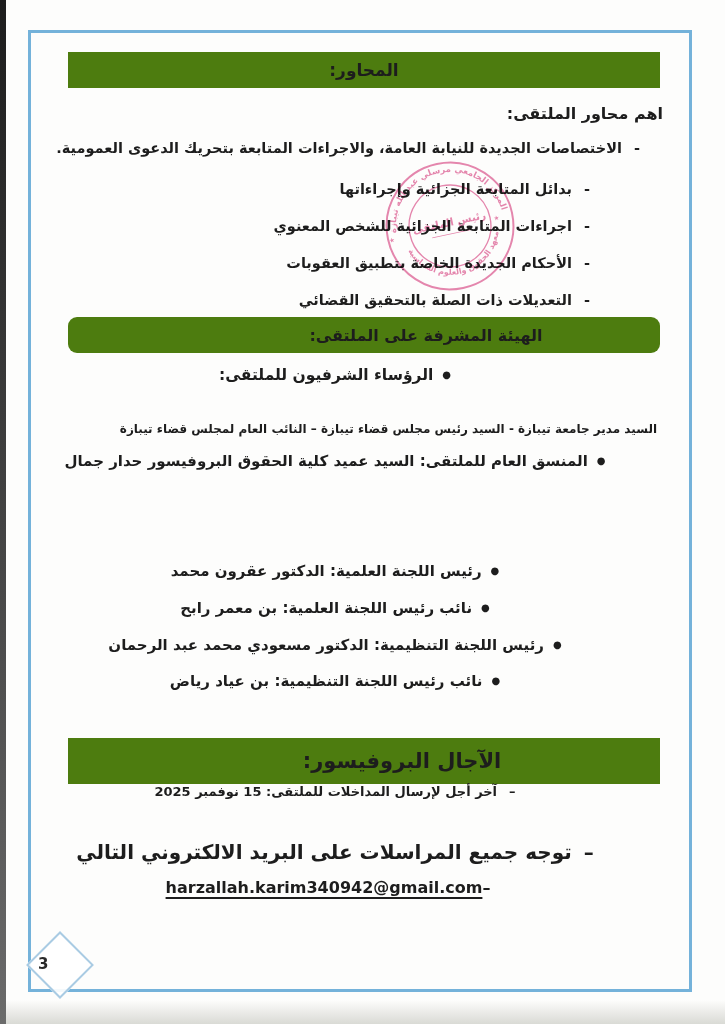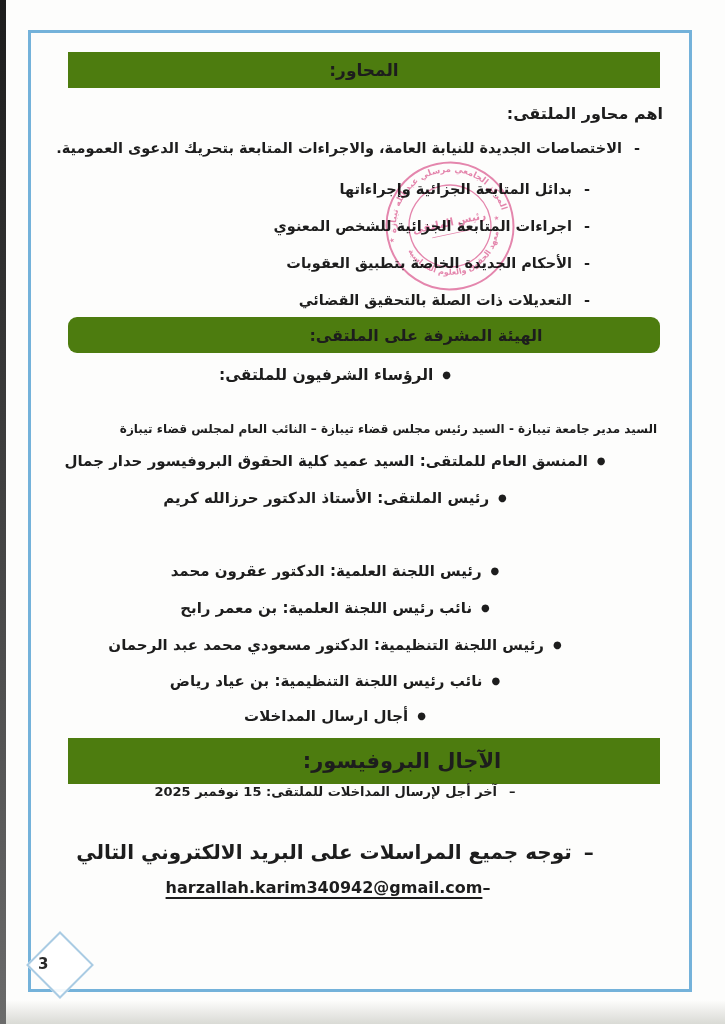--- a/index.html
+++ b/index.html
@@ -115,37 +115,31 @@
 
   <div class="center-line lead">
     <span class="bullet">●</span><span>الرؤساء الشرفيون للملتقى:</span>
   </div>
 
   <div class="honorary">السيد مدير جامعة تيبازة - السيد رئيس مجلس قضاء تيبازة – النائب العام لمجلس قضاء تيبازة</div>
 
   <div class="center-line b0">
     <span class="bullet">●</span><span>المنسق العام للملتقى: السيد عميد كلية الحقوق البروفيسور حدار جمال</span>
   </div>
-  <div class="center-line b1">
-    <span class="bullet">●</span><span>رئيس الملتقى: الأستاذ الدكتور حرزالله كريم</span>
-  </div>
   <div class="center-line b3">
     <span class="bullet">●</span><span>رئيس اللجنة العلمية: الدكتور عقرون محمد</span>
   </div>
   <div class="center-line b5">
     <span class="bullet">●</span><span>رئيس اللجنة التنظيمية: الدكتور مسعودي محمد عبد الرحمان</span>
   </div>
   <div class="center-line b4">
     <span class="bullet">●</span><span>نائب رئيس اللجنة العلمية: بن معمر رابح</span>
   </div>
   <div class="center-line b6">
     <span class="bullet">●</span><span>نائب رئيس اللجنة التنظيمية: بن عياد رياض</span>
-  </div>
-  <div class="center-line b7">
-    <span class="bullet">●</span><span>أجال ارسال المداخلات</span>
   </div>
 
   <div class="hbox hbox3">
     <span class="txt shift3">الآجال البروفيسور:</span>
   </div>
 
   <div class="center-line dl0">
     <span class="dash">–</span><span>آخر أجل لإرسال المداخلات للملتقى: 15 نوفمبر 2025</span>
   </div>
   <div class="center-line dl1">

